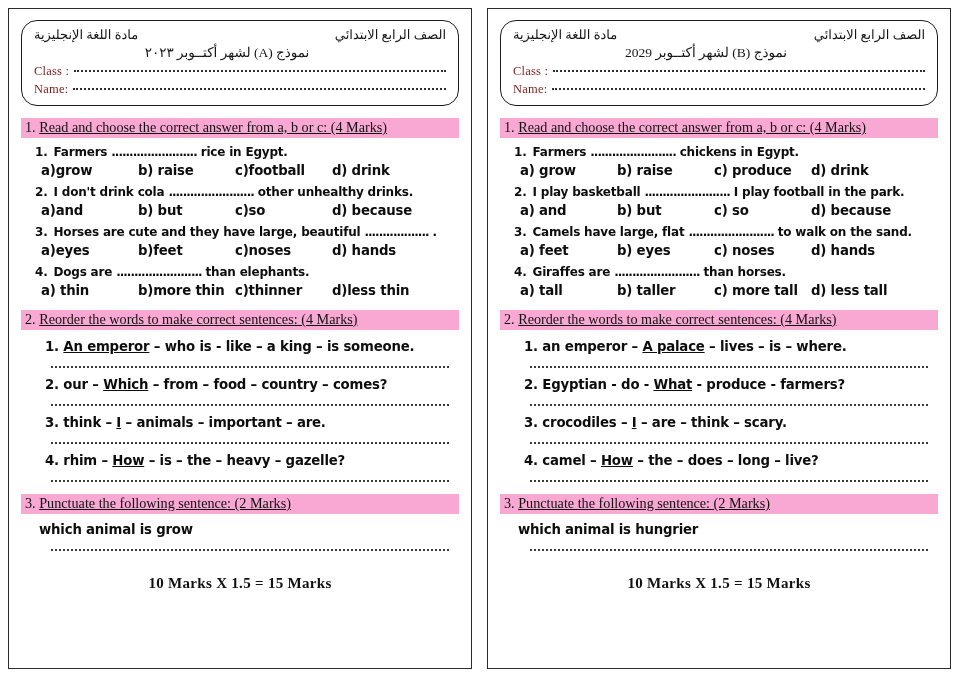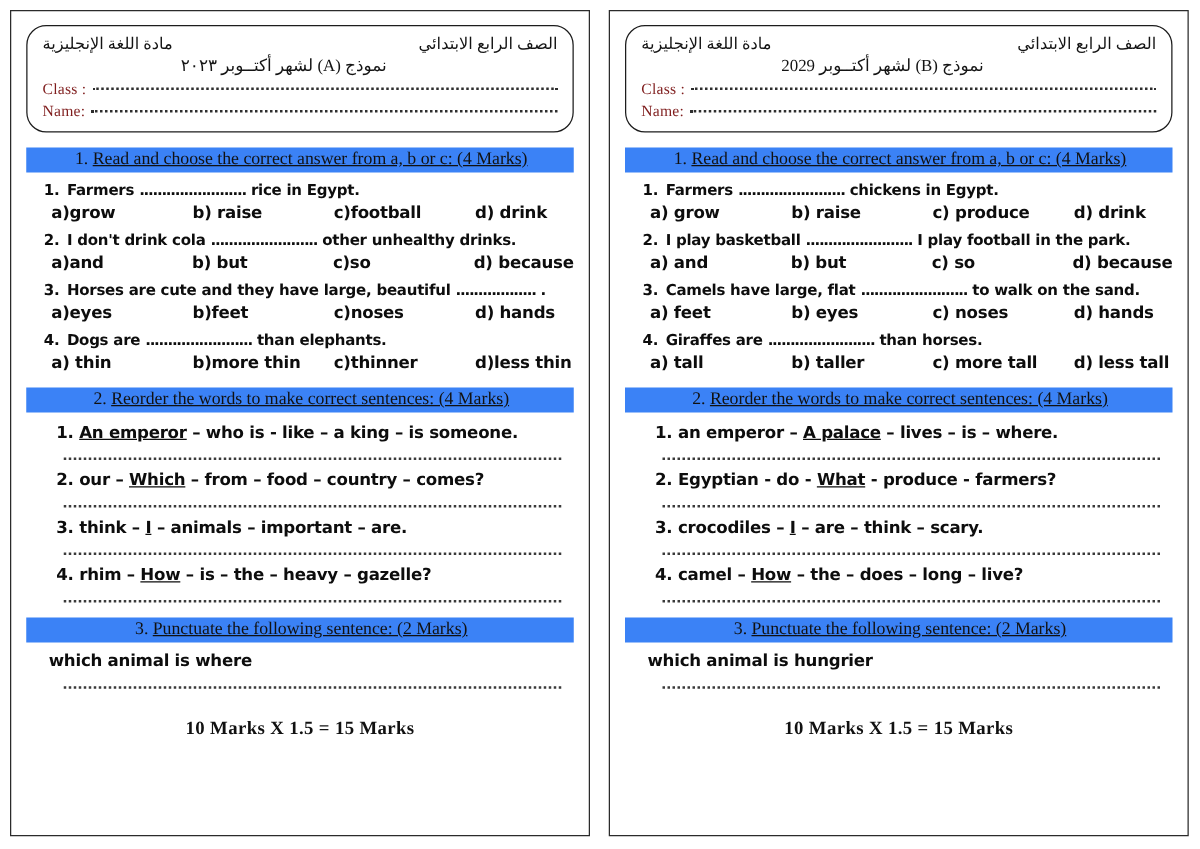--- a/index.html
+++ b/index.html
@@ -79,28 +79,27 @@
     flex: 1 1 auto;
     border-bottom: 2px dotted #2e2e2e;
     position: relative;
     top: -3px;
     height: 1px;
     margin-left: 2px;
   }
 
   
   .sec-head {
-    background: #3b82f6;
+    background: #f9a8d4;
     font-family: "Liberation Serif", serif;
     font-size: 14.2px;
     color: #111;
     padding: 1px 2px 2px 4px;
     margin-top: 12px;
     white-space: nowrap;
-    text-align: center;
   }
   .sec-head .num { text-decoration: none; }
   .sec-head .txt { text-decoration: underline; }
 
   
   .body-txt {
     font-family: "DejaVu Sans", sans-serif;
     font-weight: bold;
     color: #0d0d0d;
     letter-spacing: -0.2px;
@@ -114,21 +113,20 @@
   .q-line .qnum { margin-right: 2px; }
   .blankdots {
     letter-spacing: -1px;
     font-weight: bold;
   }
 
   .opt-row {
     display: flex;
     font-size: 13.3px;
     margin: 4px 0 0 20px;
-    gap: 16px;
   }
   .opt {
     width: 97px;
     white-space: nowrap;
   }
   .opt:last-child { width: auto; }
 
   
   .ro-item {
     font-size: 13.3px;
@@ -269,21 +267,21 @@
         <span>4.</span>
         <span>rhim – </span><u>How</u><span> – is – the – heavy – gazelle?</span>
       </div>
       <div class="answer-line"></div>
     </div>
 
     <div class="sec-head">
       <span class="num">3.</span>
       <span class="txt">Punctuate the following sentence: (2 Marks)</span>
     </div>
-    <div class="body-txt punct-sentence">which animal is where</div>
+    <div class="body-txt punct-sentence">which animal is grow</div>
     <div class="answer-line"></div>
 
     <div class="footer-marks">10 Marks X 1.5 = 15 Marks</div>
   </div>
 
   <div class="page">
 
     <div class="header-box">
       <div class="hdr-row1">
         <span class="hdr-grade">الصف الرابع الابتدائي</span>

